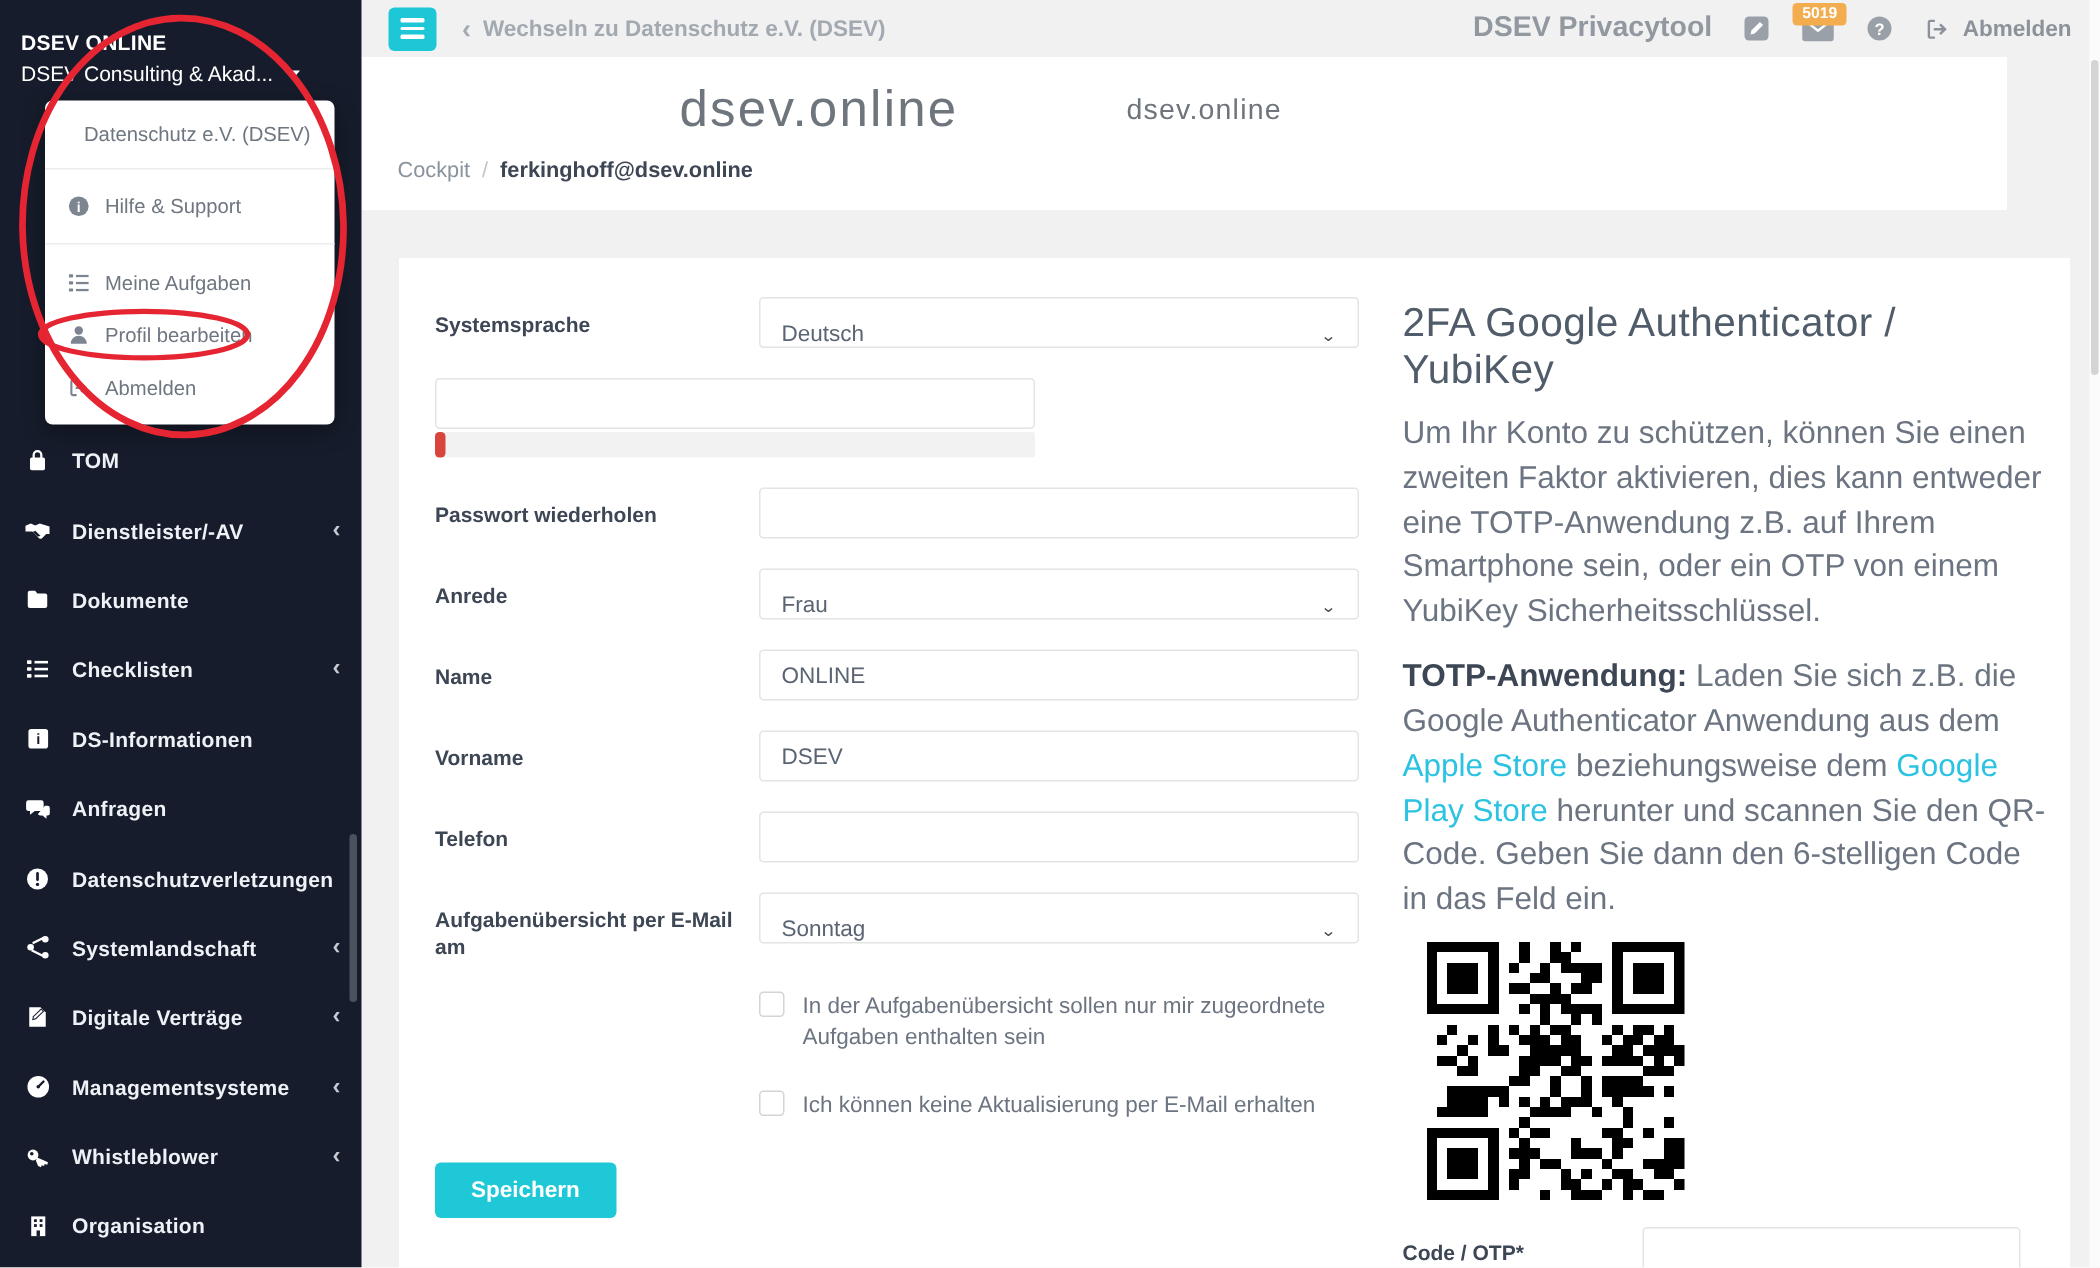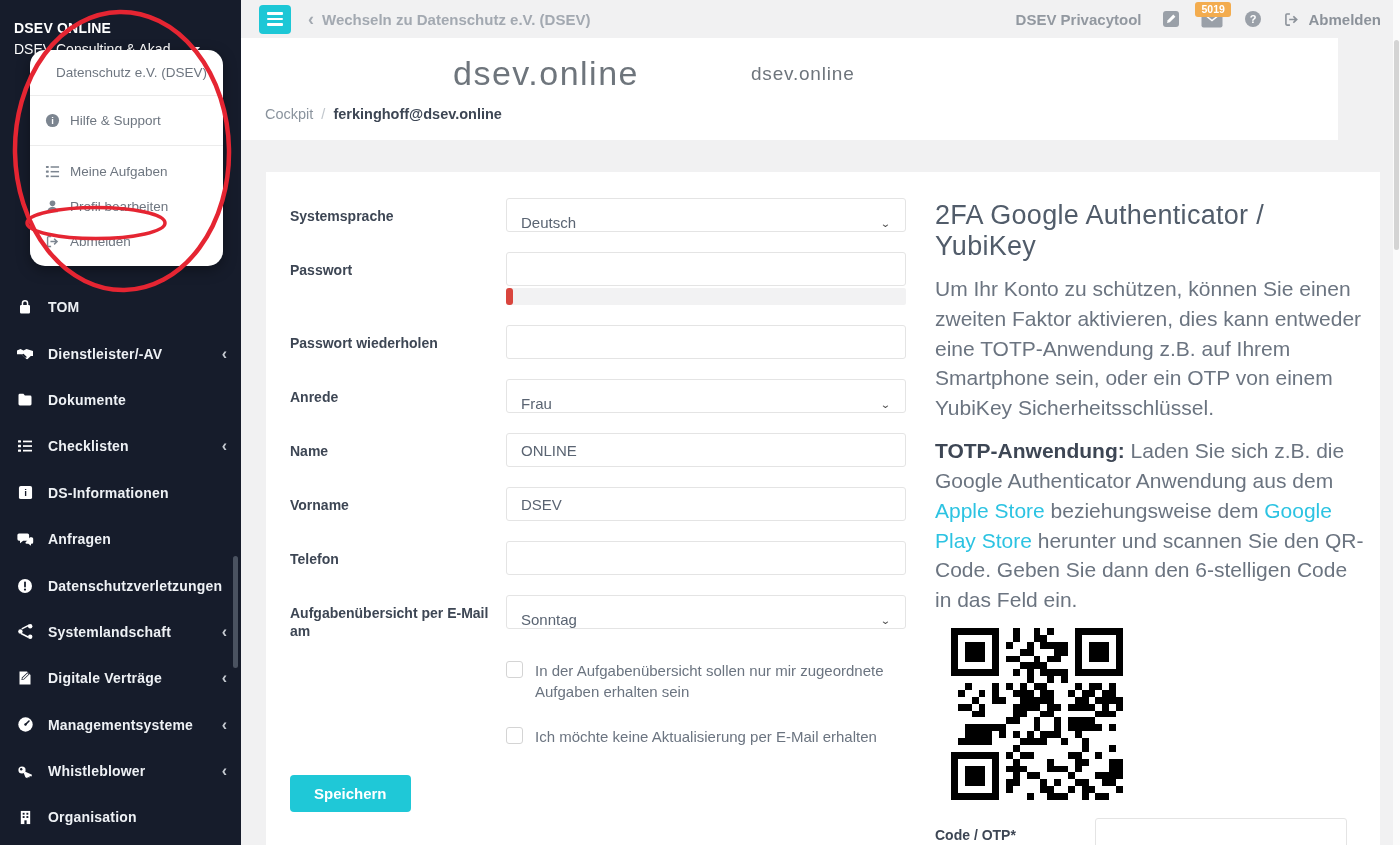--- a/index.html
+++ b/index.html
@@ -13,22 +13,22 @@
   
   .sidebar {
     position:absolute; left:0; top:0; width:241px; height:845px;
     background:#161c2b; z-index:20;
   }
   .org-block { padding:20px 14px 0 14px; color:#fff; }
   .org-title { font-size:14px; font-weight:bold; letter-spacing:.2px; }
   .org-sub { font-size:14px; margin-top:5px; display:flex; align-items:center; gap:8px; cursor:pointer; }
   .caret { width:0; height:0; border-left:5px solid transparent; border-right:5px solid transparent; border-top:6px solid #fff; margin-top:2px; }
   .dropdown {
-    position:absolute; left:30px; top:50px; width:193px; height:216px;
-    background:#fff; border-radius:15px; box-shadow:0 4px 14px rgba(0,0,0,.35);
+    position:absolute; left:30px; top:67px; width:193px; height:216px;
+    background:#fff; border-radius:5px; box-shadow:0 4px 14px rgba(0,0,0,.35);
     z-index:30; color:#6e7680; font-size:13.5px;
   }
   .dd-item { display:flex; align-items:center; gap:10px; padding-left:22px; cursor:pointer; }
   .dd-first { height:46px; border-bottom:1px solid #ececec; padding-left:26px; }
   .dd-help { height:50px; border-bottom:1px solid #ececec; padding-left:14px; }
   .dd-plain { height:35px; padding-left:14px; }
   .dd-group { padding-top:8px; }
   .dd-icon { width:16px; height:16px; flex:0 0 16px; color:#7c8590; display:flex; align-items:center; justify-content:center; }
   .nav { position:absolute; left:0; top:284px; width:241px; }
   .nav-item {
@@ -49,21 +49,21 @@
   }
   .hamburger {
     width:32px; height:29px; border-radius:4px; background:#1dc7d6;
     margin-left:18px; display:flex; flex-direction:column; justify-content:center; align-items:center; gap:3px; cursor:pointer;
     border:none;
   }
   .hamburger span { display:block; width:16px; height:2.5px; background:#fff; border-radius:1px; }
   .back-link { display:flex; align-items:center; gap:8px; margin-left:17px; color:#a3a9b1; font-size:15px; font-weight:bold; cursor:pointer; }
   .back-chev { font-size:18px; line-height:1; font-weight:bold; }
   .topbar-right { position:absolute; right:12px; top:0; height:38px; display:flex; align-items:center; gap:21px; }
-  .app-name { color:#9298a0; font-size:15px; font-weight:bold; }
+  .app-name { color:#9298a0; font-size:19px; font-weight:bold; }
   .tb-icon { color:#9aa0a8; cursor:pointer; display:flex; align-items:center; }
   .mail-wrap { position:relative; }
   .badge {
     position:absolute; top:-9px; left:-6px; background:#f3ac4e; color:#fff;
     font-size:10.5px; font-weight:bold; padding:2px 6px; border-radius:3px; line-height:1.1;
   }
   .logout-top { display:flex; align-items:center; gap:8px; color:#8c929a; font-size:15px; font-weight:bold; cursor:pointer; }
   
   .logo-band { position:absolute; left:241px; top:28px; width:1097px; height:112px; background:#fff; z-index:5; }
   .logo-large {
@@ -379,21 +379,20 @@
         <div class="flabel">Systemsprache</div>
         <div class="fctrl">
           <div class="selbox">
             <span>Deutsch</span>
             <span class="sel-chev">⌄</span>
           </div>
         </div>
       </div>
 
       <div class="frow">
-        <div class="flabel">Passwort</div>
         <div class="fctrl">
           <input class="tbox" type="password" style="">
           <div class="pw-meter">
             <div class="pw-meter-fill"></div>
           </div>
         </div>
       </div>
 
       <div class="frow">
         <div class="flabel">Passwort wiederholen</div>
@@ -438,26 +437,26 @@
         <div class="fctrl">
           <div class="selbox">
             <span>Sonntag</span>
             <span class="sel-chev">⌄</span>
           </div>
         </div>
       </div>
 
       <div class="chk-row" style="margin-top:10px;">
         <div class="chk-box"></div>
-        <div class="chk-label">In der Aufgabenübersicht sollen nur mir zugeordnete Aufgaben erhalten sein</div>
+        <div class="chk-label">In der Aufgabenübersicht sollen nur mir zugeordnete Aufgaben enthalten sein</div>
       </div>
 
       <div class="chk-row">
         <div class="chk-box"></div>
-        <div class="chk-label">Ich möchte keine Aktualisierung per E-Mail erhalten</div>
+        <div class="chk-label">Ich können keine Aktualisierung per E-Mail erhalten</div>
       </div>
 
       <button class="btn save-btn">Speichern</button>
     </div>
 
     <div class="right-col">
       <h1 class="h2fa">2FA Google Authenticator / YubiKey</h1>
       <p class="rpar">Um Ihr Konto zu schützen, können Sie einen zweiten Faktor aktivieren, dies kann entweder eine TOTP-Anwendung z.B. auf Ihrem Smartphone sein, oder ein OTP von einem YubiKey Sicherheitsschlüssel.</p>
       <p class="rpar"><b>TOTP-Anwendung:</b><span> Laden Sie sich z.B. die Google Authenticator Anwendung aus dem </span><a class="cyanlink">Apple Store</a><span> beziehungsweise dem </span><a class="cyanlink">Google Play Store</a><span> herunter und scannen Sie den QR-Code. Geben Sie dann den 6-stelligen Code in das Feld ein.</span></p>
 

